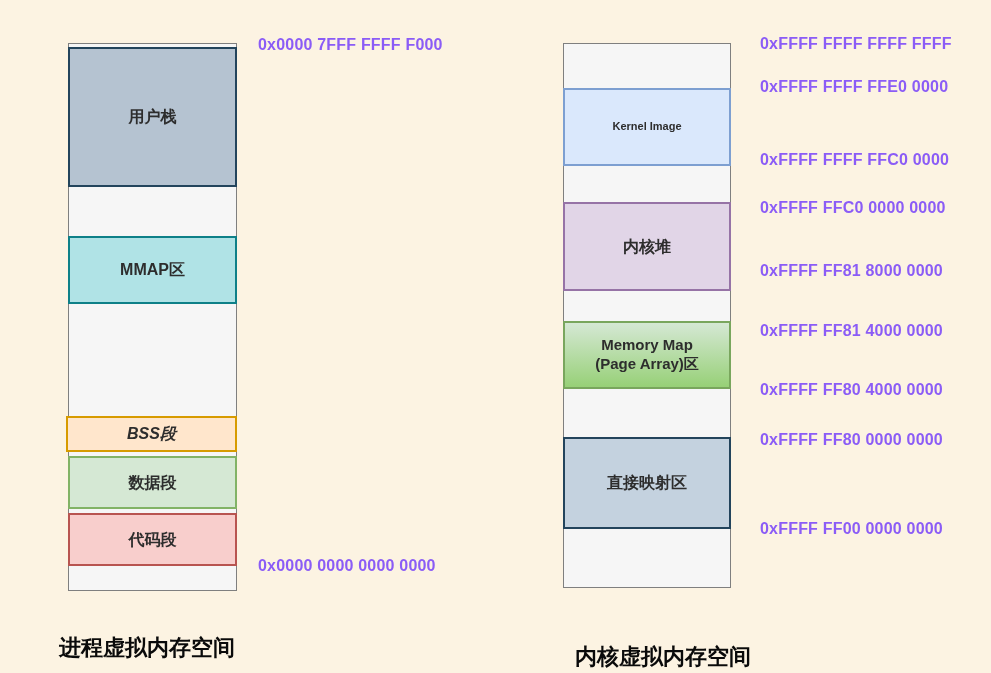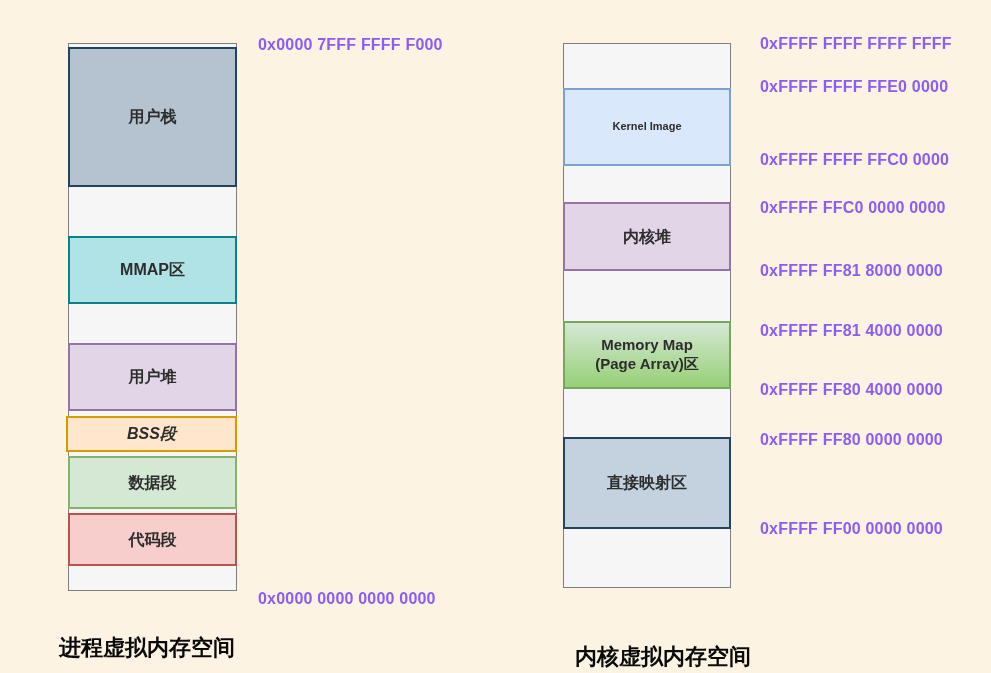--- a/index.html
+++ b/index.html
@@ -40,21 +40,21 @@
   }
   
   .b-user-stack { left: 68px; top: 47px;  width: 169px; height: 140px; background: #B5C3D1; border: 2px solid #23445C; }
   .b-mmap       { left: 68px; top: 236px; width: 169px; height: 68px;  background: #B0E3E6; border: 2px solid #0E8088; }
   .b-user-heap  { left: 68px; top: 343px; width: 169px; height: 68px;  background: #E1D5E7; border: 2px solid #9673A6; }
   .b-bss        { left: 66px; top: 416px; width: 171px; height: 36px;  background: #FFE6CC; border: 2px solid #D79B00; font-style: italic; }
   .b-data       { left: 68px; top: 456px; width: 169px; height: 53px;  background: #D5E8D4; border: 2px solid #82B366; }
   .b-code       { left: 68px; top: 513px; width: 169px; height: 53px;  background: #F8CECC; border: 2px solid #B85450; }
   
   .b-kernel-image { left: 563px; top: 88px;  width: 168px; height: 78px; background: #DAE8FC; border: 2px solid #7D9FD1; font-size: 11px; }
-  .b-kernel-heap  { left: 563px; top: 202px; width: 168px; height: 69px; background: #E1D5E7; border: 2px solid #9673A6; }
+  .b-kernel-heap  { left: 563px; top: 202px; width: 168px; height: 89px; background: #E1D5E7; border: 2px solid #9673A6; }
   .b-memory-map   { left: 563px; top: 321px; width: 168px; height: 68px; background: linear-gradient(to bottom, #D5E8D4 0%, #97D077 100%); border: 2px solid #79A65D; font-size: 15px; }
   .b-direct-map   { left: 563px; top: 437px; width: 168px; height: 92px; background: #C4D2DF; border: 2px solid #23445C; }
 
   .addr {
     position: absolute;
     font-weight: bold;
     font-size: 16px;
     color: #8b5cf6;
     white-space: nowrap;
     letter-spacing: 0.2px;
@@ -76,35 +76,32 @@
 <div class="canvas">
 
   <div class="column col-process"></div>
 
   <div class="block b-user-stack">
     <span>用户栈</span>
   </div>
   <div class="block b-mmap">
     <span>MMAP区</span>
   </div>
-  <div class="block b-user-heap">
-    <span>用户堆</span>
-  </div>
   <div class="block b-bss">
     <span>BSS段</span>
   </div>
   <div class="block b-data">
     <span>数据段</span>
   </div>
   <div class="block b-code">
     <span>代码段</span>
   </div>
 
   <div class="addr addr-l" style="top:36px;">0x0000 7FFF FFFF F000</div>
-  <div class="addr addr-l" style="top:590px;text-align:right;">0x0000 0000 0000 0000</div>
+  <div class="addr addr-l" style="top:557px;text-align:right;">0x0000 0000 0000 0000</div>
 
   <div class="space-title" style="left:59px; top:633px;">进程虚拟内存空间</div>
 
   <div class="column col-kernel"></div>
 
   <div class="block b-kernel-image">
     <span>Kernel Image</span>
   </div>
   <div class="block b-kernel-heap">
     <span>内核堆</span>

